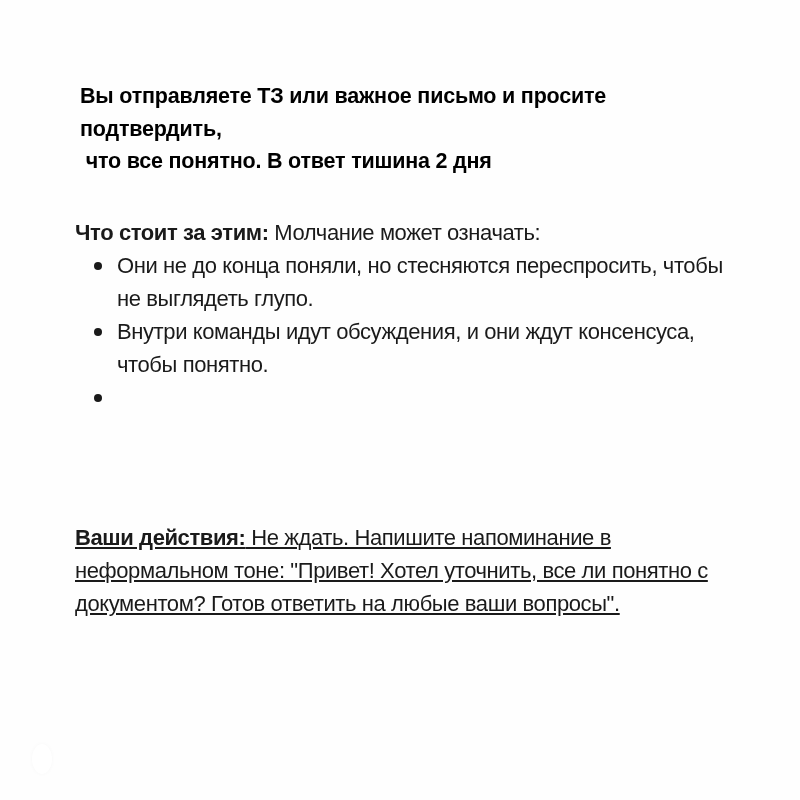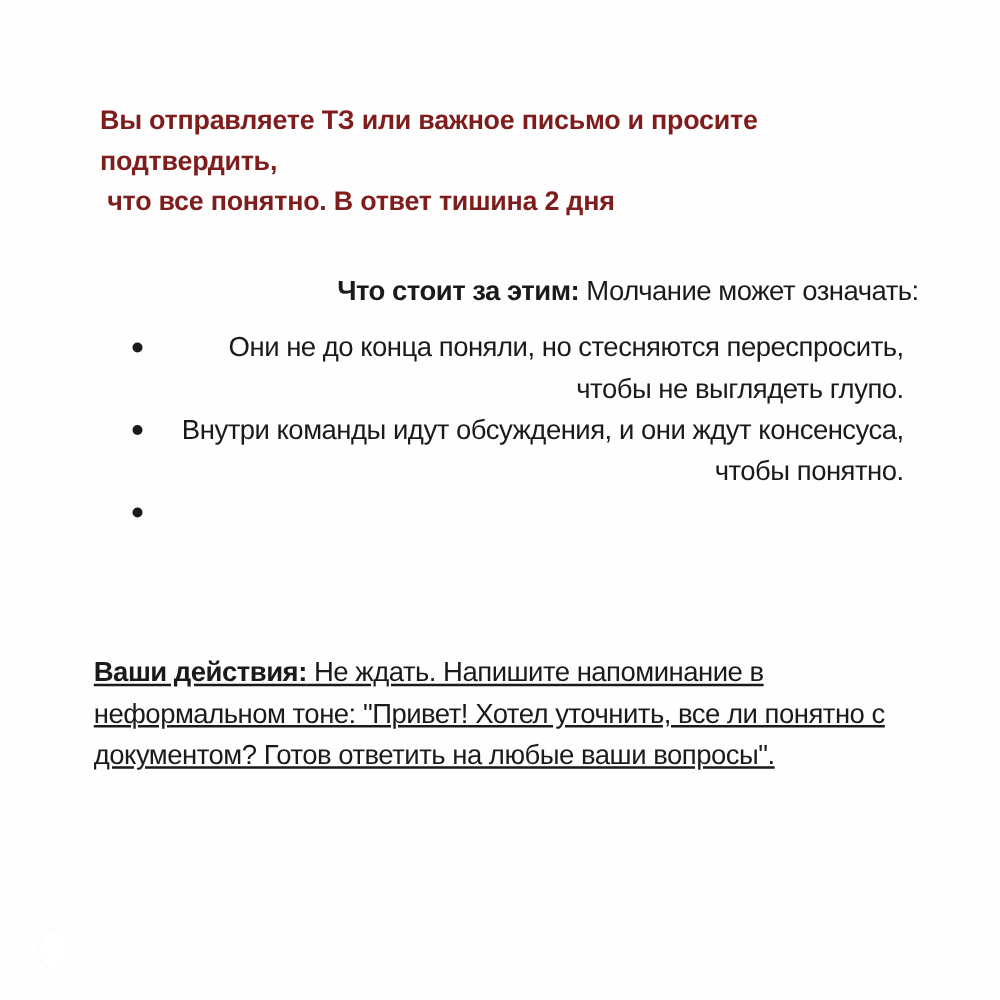--- a/index.html
+++ b/index.html
@@ -13,41 +13,41 @@
       position: relative;
       overflow: hidden;
       font-family: "Liberation Sans", "DejaVu Sans", sans-serif;
       color: #1a1a1a;
     }
     .headline {
       position: absolute;
       left: 80px;
       top: 80px;
       width: 660px;
-      color: #7f1d1d;
+      color: #000000;
       font-weight: bold;
       font-size: 21.5px;
       line-height: 32.5px;
       letter-spacing: -0.2px;
     }
     .headline .line { display: block; white-space: pre; }
     .section {
       position: absolute;
       left: 75px;
       width: 660px;
       font-size: 22px;
       line-height: 33px;
       letter-spacing: -0.4px;
     }
-    .section-what { top: 216px; text-align: right; }
+    .section-what { top: 216px; }
     .section-actions { top: 521px; text-decoration: underline; }
     .label { font-weight: bold; }
     ul.bullets {
       list-style: none;
-      margin: 12px;
+      margin: 0;
       padding: 0;
     }
     ul.bullets li {
       position: relative;
       padding-left: 42px;
     }
     ul.bullets li .dot {
       position: absolute;
       left: 19px;
       top: 13px;

